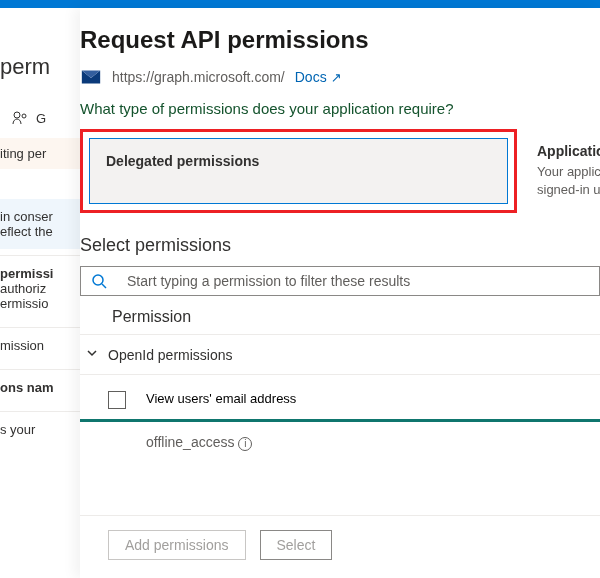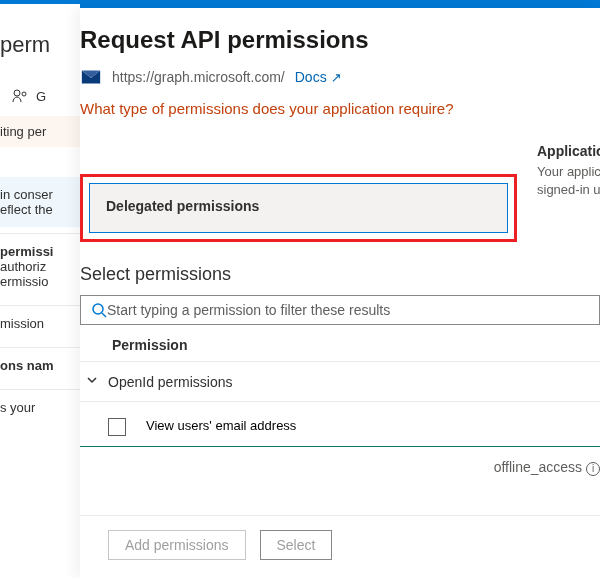--- a/index.html
+++ b/index.html
@@ -13,21 +13,21 @@
       overflow: hidden;
       position: relative;
     }
     .top-bar {
       height: 8px;
       background: #0078d4;
     }
     .background-left {
       position: absolute;
       left: 0;
-      top: 4px;
+      top: 26px;
       width: 80px;
       height: 458px;
       background: #fff;
       font-size: 13px;
       color: #323130;
       overflow: hidden;
     }
     .bg-heading {
       font-size: 22px;
       font-weight: 400;
@@ -90,33 +90,32 @@
       color: #0b3a7a;
     }
     .api-url { color: #605e5c; font-size: 14px; }
     .docs-link {
       color: #0065b3; font-size: 14px;
       display: inline-flex; align-items: center; gap: 4px;
       cursor: pointer;
     }
     .question {
       font-size: 15px;
-      color: #c2410c;
+      color: #14532d;
       margin-bottom: 12px;
     }
     .perm-type-row {
       display: flex;
       gap: 20px;
       align-items: stretch;
     }
     .highlight-box {
       border: 3px solid #ed2024;
       padding: 6px;
       flex: 0 0 437px;
-      margin-top: 45px;
     }
     .perm-card {
       background: #f3f2f1;
       border: 1px solid #0078d4;
       padding: 14px 16px;
       height: 100%;
     }
     .perm-card-b {
       padding: 14px 0 14px 0;
       white-space: nowrap;
@@ -135,34 +134,34 @@
     .subhead {
       font-size: 18px;
       font-weight: 400;
       margin: 22px 0 10px 0;
     }
     .search-box {
       display: flex;
       align-items: center;
       border: 1px solid #8a8886;
       padding: 6px 10px;
-      gap: 0;
+      gap: 20px;
       color: #605e5c;
     }
     .search-box input {
       border: none;
       outline: none;
       font-size: 14px;
       flex: 1;
       color: #323130;
     }
     .search-box input::placeholder { color: #605e5c; }
     .perm-header {
-      font-weight: 700;
-      font-size: 14px;
+      font-weight: 400;
+      font-size: 16px;
       padding: 12px 0 8px 32px;
     }
     .group-row {
       display: flex;
       align-items: center;
       gap: 8px;
       padding: 10px 0 10px 4px;
       border-top: 1px solid #edebe9;
       border-bottom: 1px solid #edebe9;
       cursor: pointer;
@@ -186,23 +185,22 @@
     .perm-item .pdesc {
       font-size: 13px;
       color: #000000;
       margin-top: 2px;
     }
     .perm-item2 {
       display: flex;
       align-items: center;
       gap: 20px;
       padding: 12px 0 0 28px;
-      border-top: 1px solid #0f766e;
+      border-top: 3px solid #0f766e;
       color: #605e5c;
-      justify-content: flex-end;
     }
     .footer {
       position: absolute;
       left: 0; right: 0; bottom: 0;
       padding: 14px 0 18px 28px;
       background: #fff;
       border-top: 1px solid #edebe9;
       display: flex;
       gap: 14px;
     }

